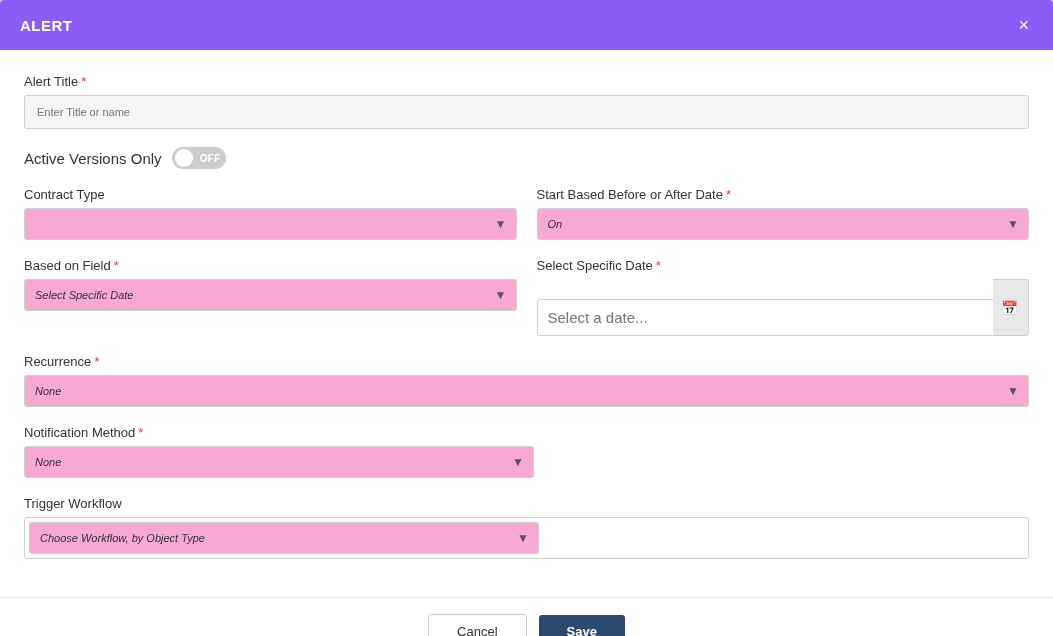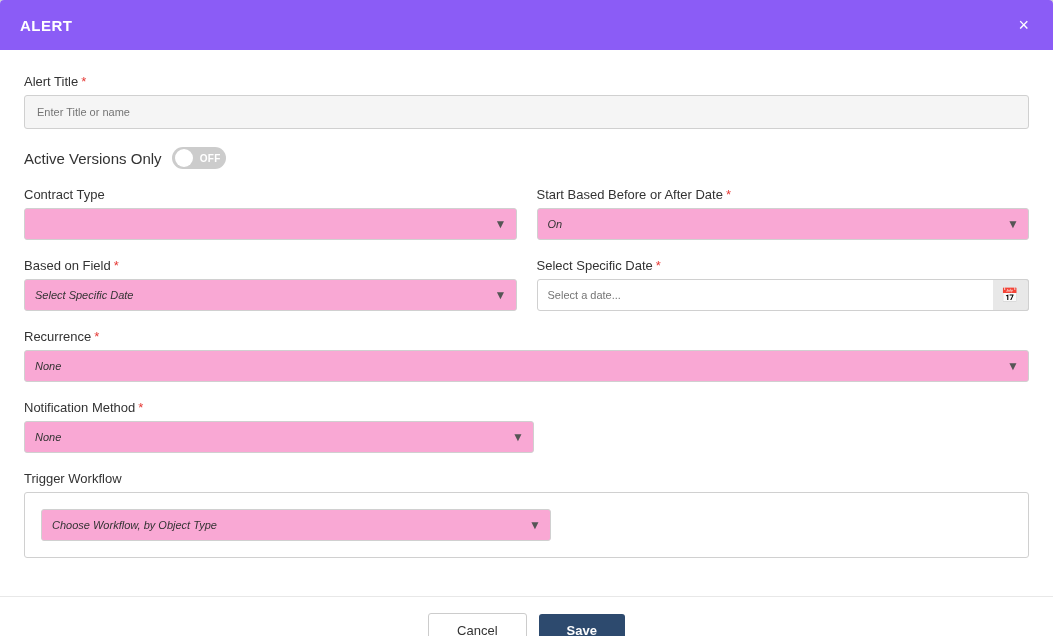--- a/index.html
+++ b/index.html
@@ -137,23 +137,24 @@
     }
     .date-wrapper {
       position: relative;
     }
     .date-input {
       width: 100%;
       padding: 9px 36px 9px 10px;
       border: 1px solid #d0d0d0;
       border-radius: 3px;
       background: #fff;
-      font-size: 11px;
+      font-size: 15px;
       color: #999;
       outline: none;
+      margin-top: 20px;
     }
     .date-icon {
       position: absolute;
       right: 0;
       top: 0;
       bottom: 0;
       width: 36px;
       background: #e8e8e8;
       border: 1px solid #d0d0d0;
       border-left: none;
@@ -161,21 +162,21 @@
       display: flex;
       align-items: center;
       justify-content: center;
       cursor: pointer;
       color: #555;
       font-size: 14px;
     }
     .workflow-box {
       border: 1px solid #d0d0d0;
       border-radius: 3px;
-      padding: 16px;
+      padding: 4px;
       background: #fff;
       margin-top: 6px;
     }
     .dialog-footer {
       display: flex;
       align-items: center;
       justify-content: center;
       gap: 12px;
       padding: 16px 24px;
       border-top: 1px solid #e8e8e8;

